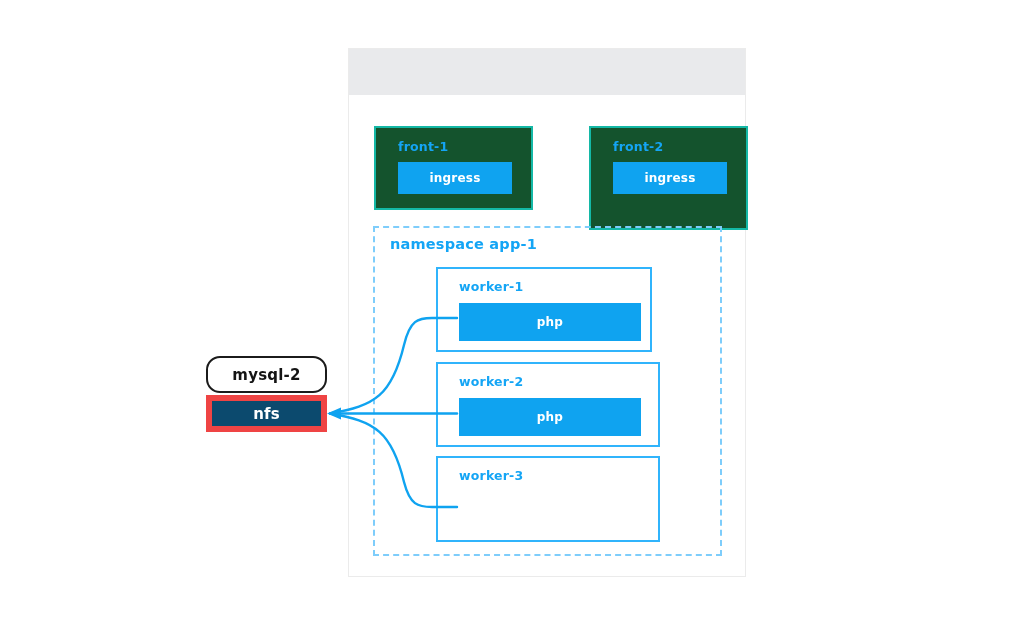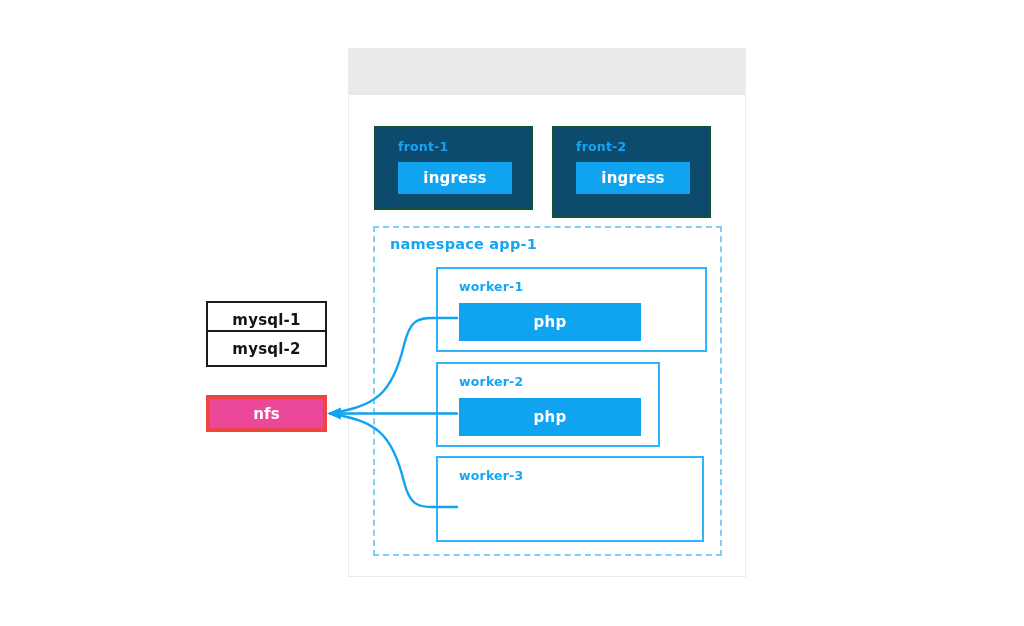--- a/index.html
+++ b/index.html
@@ -48,38 +48,38 @@
     font-weight: bold;
     letter-spacing: 0.2px;
     color: #77818e;
     white-space: nowrap;
   }
 
   
   .front-box {
     position: absolute;
     box-sizing: border-box;
-    border: 2px solid #14532d;
-    background: #0c4a6e;
+    border: 2px solid #14b8a6;
+    background: #14532d;
   }
   .front-label {
     position: absolute;
     left: 22px;
     top: 11px;
     font-size: 12.5px;
     font-weight: bold;
     color: #14a5f5;
     letter-spacing: 0.2px;
     white-space: nowrap;
   }
   .pod-box {
     position: absolute;
     background: #0fa3f0;
     color: #ffffff;
-    font-size: 15px;
+    font-size: 12px;
     font-weight: bold;
     letter-spacing: 0.2px;
     display: flex;
     align-items: center;
     justify-content: center;
     box-sizing: border-box;
   }
 
   
   .namespace-box {
@@ -135,22 +135,22 @@
     font-size: 15px;
     font-weight: bold;
     letter-spacing: 0.2px;
   }
   .ext-node.light {
     background: #ffffff;
     border: 2px solid #1b1b1b;
     color: #141414;
   }
   .ext-node.dark {
-    background: #ec4899;
-    border: 4px solid #ef4444;
+    background: #0c4a6e;
+    border: 6px solid #ef4444;
     color: #ffffff;
   }
 
   
   #connectors {
     position: absolute;
     left: 0; top: 0;
     width: 1024px;
     height: 626px;
     pointer-events: none;
@@ -163,44 +163,43 @@
 
   <div class="k8s-panel">
     <div class="k8s-header"></div>
   </div>
 
   <div class="front-box" style="left:374px; top:126px; width:159px; height:84px;">
     <div class="front-label">front-1</div>
     <div class="pod-box" style="left:22px; top:34px; width:114px; height:32px;">ingress</div>
   </div>
 
-  <div class="front-box" style="left:552px; top:126px; width:159px; height:92px;">
+  <div class="front-box" style="left:589px; top:126px; width:159px; height:104px;">
     <div class="front-label">front-2</div>
     <div class="pod-box" style="left:22px; top:34px; width:114px; height:32px;">ingress</div>
   </div>
 
   <div class="namespace-box"></div>
   <div class="namespace-label">namespace app-1</div>
 
-  <div class="worker-box" style="left:436px; top:267px; width:271px; height:85px;">
+  <div class="worker-box" style="left:436px; top:267px; width:216px; height:85px;">
     <div class="worker-label">worker-1</div>
     <div class="pod-box" style="left:21px; top:34px; width:182px; height:38px;">php</div>
   </div>
 
   <div class="worker-box" style="left:436px; top:362px; width:224px; height:85px;">
     <div class="worker-label">worker-2</div>
     <div class="pod-box" style="left:21px; top:34px; width:182px; height:38px;">php</div>
   </div>
 
-  <div class="worker-box" style="left:436px; top:456px; width:268px; height:86px;">
+  <div class="worker-box" style="left:436px; top:456px; width:224px; height:86px;">
     <div class="worker-label">worker-3</div>
   </div>
 
-  <div class="ext-node light" style="top:301px;">mysql-1</div>
-  <div class="ext-node light" style="top:330px;">mysql-2</div>
+  <div class="ext-node light" style="top:356px;border-radius:14px;">mysql-2</div>
   <div class="ext-node dark" style="top:395px;">nfs</div>
 
   <svg id="connectors" viewBox="0 0 1024 626">
     <g fill="none" stroke="#0fa3f0" stroke-width="2.4" stroke-linecap="round">
       <path d="M330,413.5 C375,406 392,395 404,345 C410,320 418,318 432,318 L457,318"></path>
       <path d="M330,413.5 L457,413.5"></path>
       <path d="M330,413.5 C375,421 392,432 404,482 C410,505 418,507 432,507 L457,507"></path>
     </g>
 
     <path d="M327,413.5 L341,407.5 L341,419.5 Z" fill="#0fa3f0"></path>

